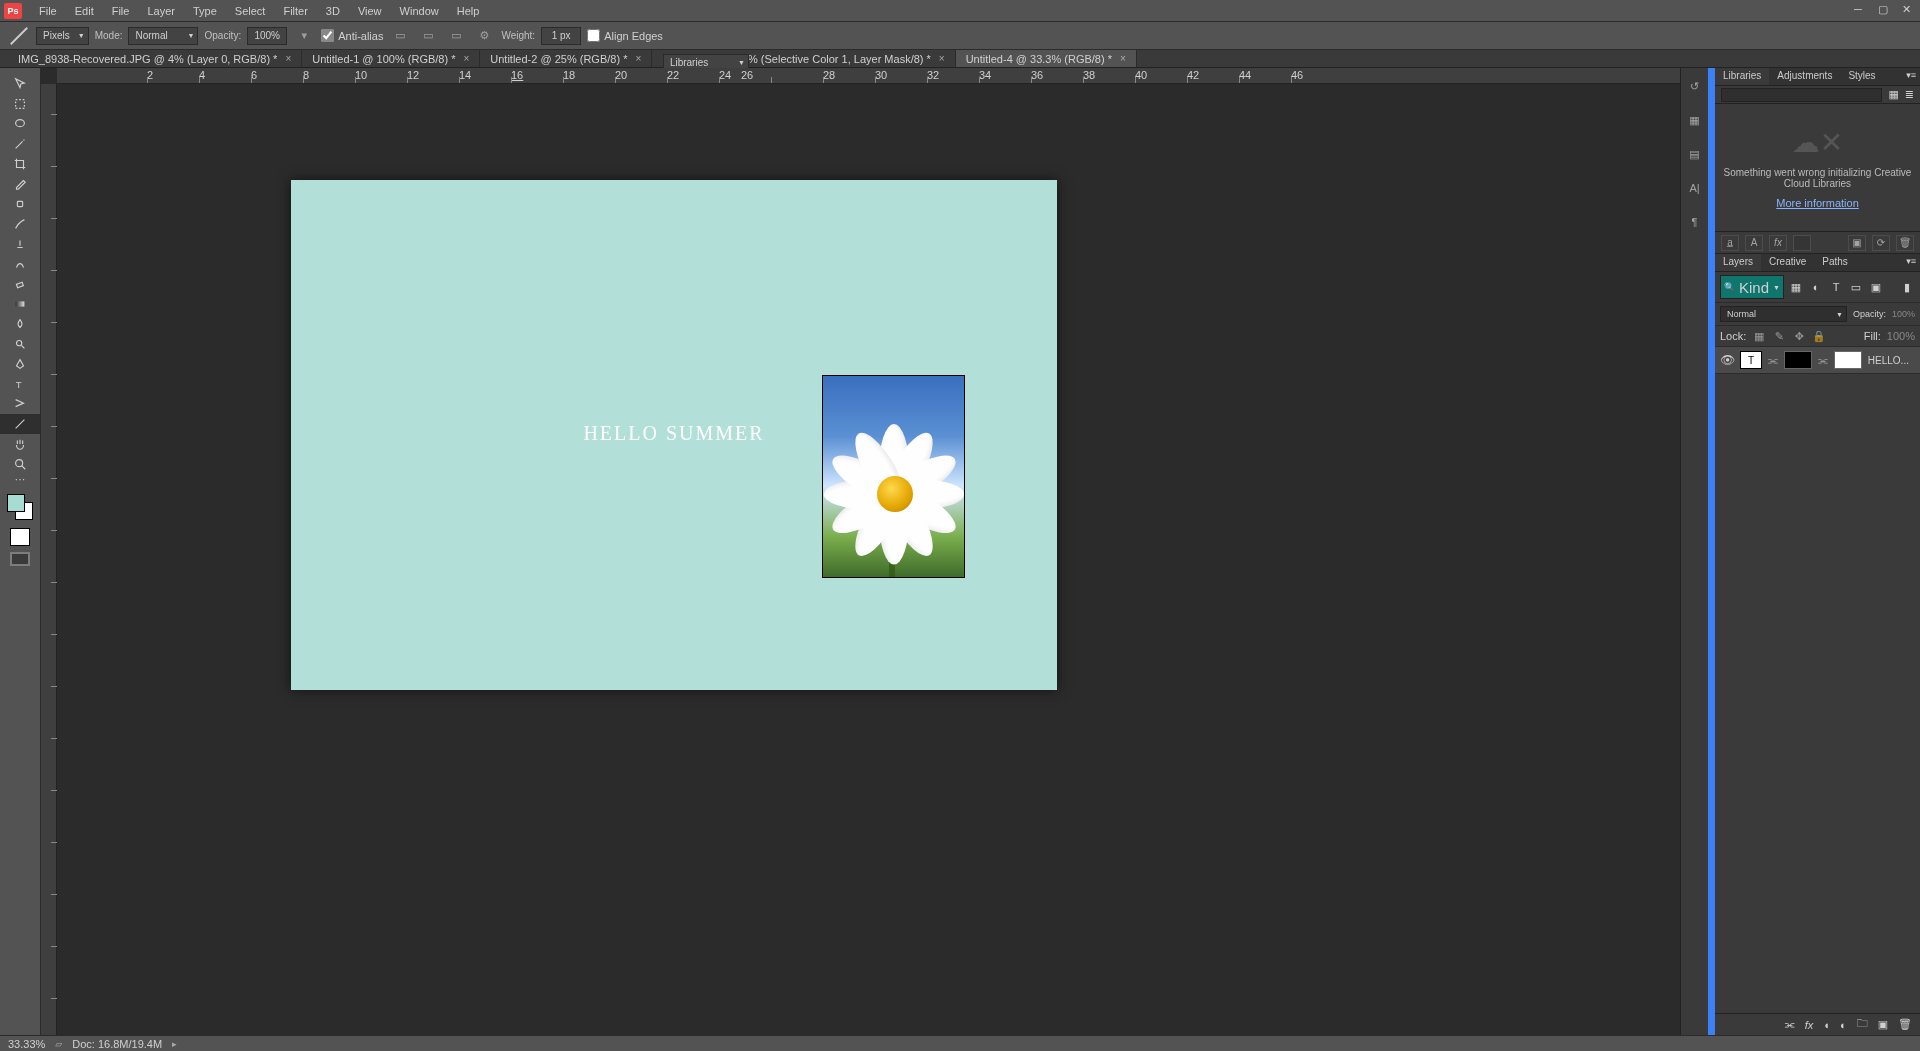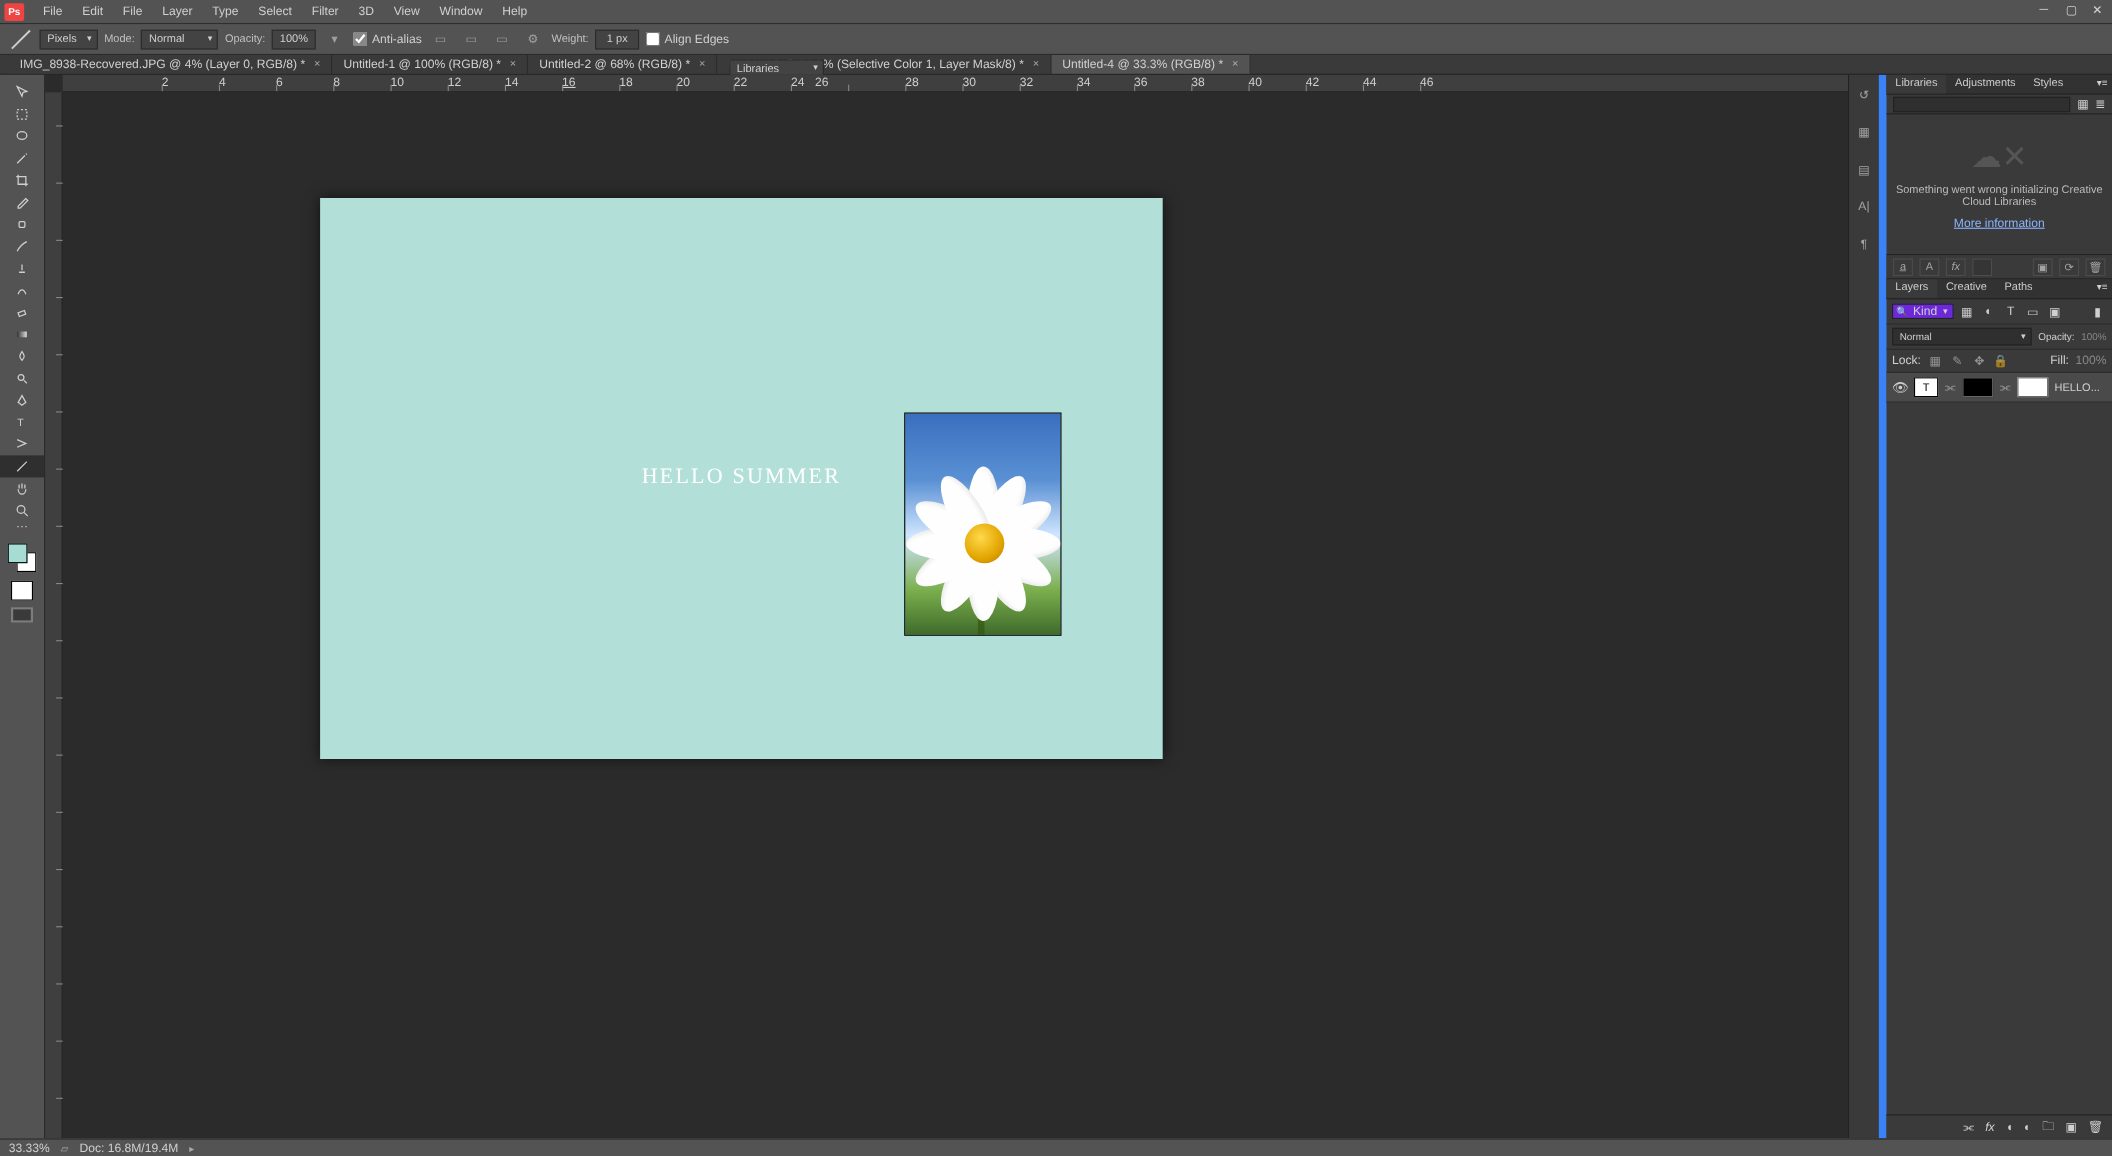--- a/index.html
+++ b/index.html
@@ -64,21 +64,21 @@
 #rightcol .ptab { padding:2px 8px; font-size:10px; color:#ccc; }
 #rightcol .ptab.active { background:#3a3a3a; }
 #rightcol .panel-body { flex:1; }
 #libs { height:128px; border-bottom:1px solid #222; display:flex; flex-direction:column; align-items:center; justify-content:center; gap:8px; }
 #libs .cloudx { font-size:28px; color:#555; }
 #libs .err { font-size:10px; color:#bbb; text-align:center; }
 #libs .more { color:#8ab4ff; text-decoration:underline; font-size:11px; }
 #propbar { height:22px; background:#3a3a3a; border-bottom:1px solid #222; display:flex; align-items:center; gap:6px; padding:0 6px; }
 #propbar .ib { width:18px; height:16px; border:1px solid #555; display:flex; align-items:center; justify-content:center; font-size:10px; opacity:.7; }
 #layerspanel .row1 { display:flex; align-items:center; gap:4px; padding:3px 5px; border-bottom:1px solid #2b2b2b; }
-#layerspanel .row1 .kdd { background:#6d28d9; border:1px solid #222; height:14px; padding:0 14px 0 18px; position:relative; font-size:11px; display:flex; align-items:center;}
+#layerspanel .row1 .kdd { background:#0f766e; border:1px solid #222; height:24px; padding:0 14px 0 18px; position:relative; font-size:15px; display:flex; align-items:center;}
 #layerspanel .row1 .kdd::before { content:"🔍"; position:absolute; left:3px; font-size:9px; }
 #layerspanel .row1 .kdd::after { content:"▼"; position:absolute; right:3px; font-size:7px; }
 #layerspanel .filt { width:16px; height:16px; display:flex; align-items:center; justify-content:center; border:1px solid transparent; }
 #layerspanel .row2 { display:flex; align-items:center; gap:6px; padding:3px 5px; border-bottom:1px solid #2b2b2b; }
 #layerspanel .row2 .bdd { background:#2f2f2f; border:1px solid #222; height:16px; flex:1; padding:0 14px 0 6px; position:relative; font-size:9px; display:flex; align-items:center;}
 #layerspanel .row2 .bdd::after { content:"▼"; position:absolute; right:3px; font-size:7px; }
 #layerspanel .row3 { display:flex; align-items:center; gap:6px; padding:3px 5px; border-bottom:1px solid #2b2b2b; font-size:9px; }
 #layerspanel .row3 .lic { width:14px;height:14px; display:inline-flex; align-items:center; justify-content:center; opacity:.6;}
 #layerspanel .layeritem { display:flex; align-items:center; gap:6px; padding:4px 5px; background:#4a4a4a; border-bottom:1px solid #2b2b2b; }
 #layerspanel .layeritem .eye { width:14px; font-size:12px; }
@@ -152,21 +152,21 @@
 <div id="doctabs">
   <div class="tab">
       <span>IMG_8938-Recovered.JPG @ 4% (Layer 0, RGB/8) *</span>
       <span class="x">×</span>
     </div>
   <div class="tab">
       <span>Untitled-1 @ 100% (RGB/8) *</span>
       <span class="x">×</span>
     </div>
   <div class="tab">
-      <span>Untitled-2 @ 68% (RGB/8) *</span>
+      <span>Untitled-2 @ 25% (RGB/8) *</span>
       <span class="x">×</span>
     </div>
   <div class="tab">
       <span>Untitled-3 @ 33.3% (Selective Color 1, Layer Mask/8) *</span>
       <span class="x">×</span>
     </div>
   <div class="tab active">
       <span>Untitled-4 @ 33.3% (RGB/8) *</span>
       <span class="x">×</span>
     </div>

